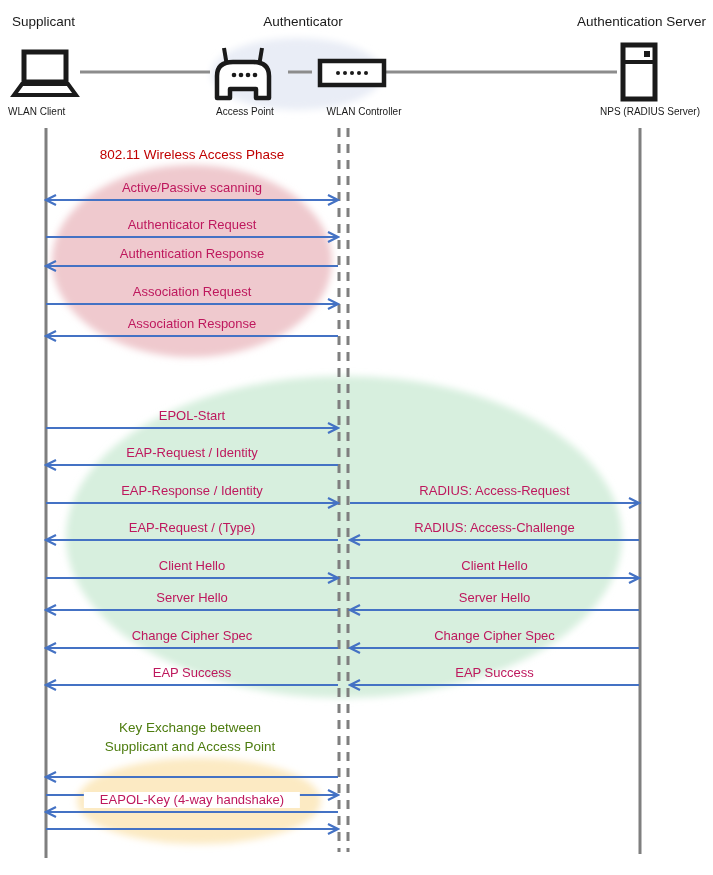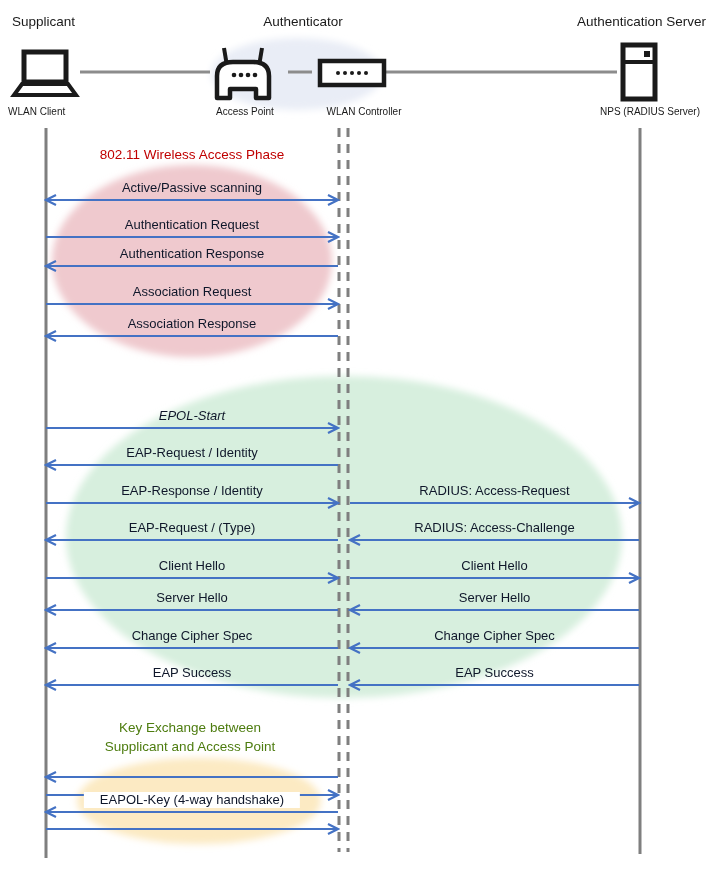--- a/index.html
+++ b/index.html
@@ -11,21 +11,21 @@
   .txt{position:absolute;z-index:3;white-space:nowrap;color:#1a1a1a;}
   .role-label{font-size:13.5px;}
   .device-label{font-size:10px;}
   .center{transform:translateX(-50%);}
   .phase-title{position:absolute;z-index:3;white-space:nowrap;font-size:13.5px;transform:translateX(-50%);}
   .phase-title.red{color:#C00000;}
   .phase-title.green{color:#2EB05C;}
   .phase-title.orange{color:#4d7c0f;}
   #labels .msg-label{
     position:absolute;z-index:3;transform:translateX(-50%);
-    font-size:13px;line-height:16px;height:16px;color:#0f172a;white-space:nowrap;
+    font-size:13px;line-height:16px;height:16px;color:#be185d;white-space:nowrap;
   }
   #labels .msg-label.bg{background:#ffffff;padding:0 16px;}
   .msg-line{stroke:#4472C4;stroke-width:2;fill:none;}
   .lifeline{stroke:#7F7F7F;stroke-width:3;}
   .lifeline.dashed{stroke-dasharray:9 7;}
   .connector{stroke:#8C8C8C;stroke-width:3;}
   .icon-stroke{stroke:#1a1a1a;fill:#ffffff;}
 </style>
 </head>
 <body>
@@ -121,25 +121,25 @@
   <div class="txt device-label center" style="left:245px;top:106px;">Access Point</div>
   <div class="txt device-label center" style="left:364px;top:106px;">WLAN Controller</div>
   <div class="txt device-label" style="right:13px;top:106px;">NPS (RADIUS Server)</div>
 
   <div class="phase-title red" style="left:192px;top:147px;">802.11 Wireless Access Phase</div>
   <div class="phase-title orange" style="left:190px;top:720px;">Key Exchange between</div>
   <div class="phase-title orange" style="left:190px;top:739px;">Supplicant and Access Point</div>
 
   <div id="labels">
       <div class="msg-label" style="left: 192px; top: 180px;">Active/Passive scanning</div>
-      <div class="msg-label" style="left: 192px; top: 217px;">Authentication Request</div>
+      <div class="msg-label" style="left: 192px; top: 217px;">Authenticator Request</div>
       <div class="msg-label" style="left: 192px; top: 246px;">Authentication Response</div>
       <div class="msg-label" style="left: 192px; top: 284px;">Association Request</div>
       <div class="msg-label" style="left: 192px; top: 316px;">Association Response</div>
-      <div class="msg-label" style="left: 192px; top: 408px; font-style: italic;">EPOL-Start</div>
+      <div class="msg-label" style="left: 192px; top: 408px;">EPOL-Start</div>
       <div class="msg-label" style="left: 192px; top: 445px;">EAP-Request / Identity</div>
       <div class="msg-label" style="left: 192px; top: 483px;">EAP-Response / Identity</div>
       <div class="msg-label" style="left: 494.5px; top: 483px;">RADIUS: Access-Request</div>
       <div class="msg-label" style="left: 192px; top: 520px;">EAP-Request / (Type)</div>
       <div class="msg-label" style="left: 494.5px; top: 520px;">RADIUS: Access-Challenge</div>
       <div class="msg-label" style="left: 192px; top: 558px;">Client Hello</div>
       <div class="msg-label" style="left: 494.5px; top: 558px;">Client Hello</div>
       <div class="msg-label" style="left: 192px; top: 590px;">Server Hello</div>
       <div class="msg-label" style="left: 494.5px; top: 590px;">Server Hello</div>
       <div class="msg-label" style="left: 192px; top: 628px;">Change Cipher Spec</div>

